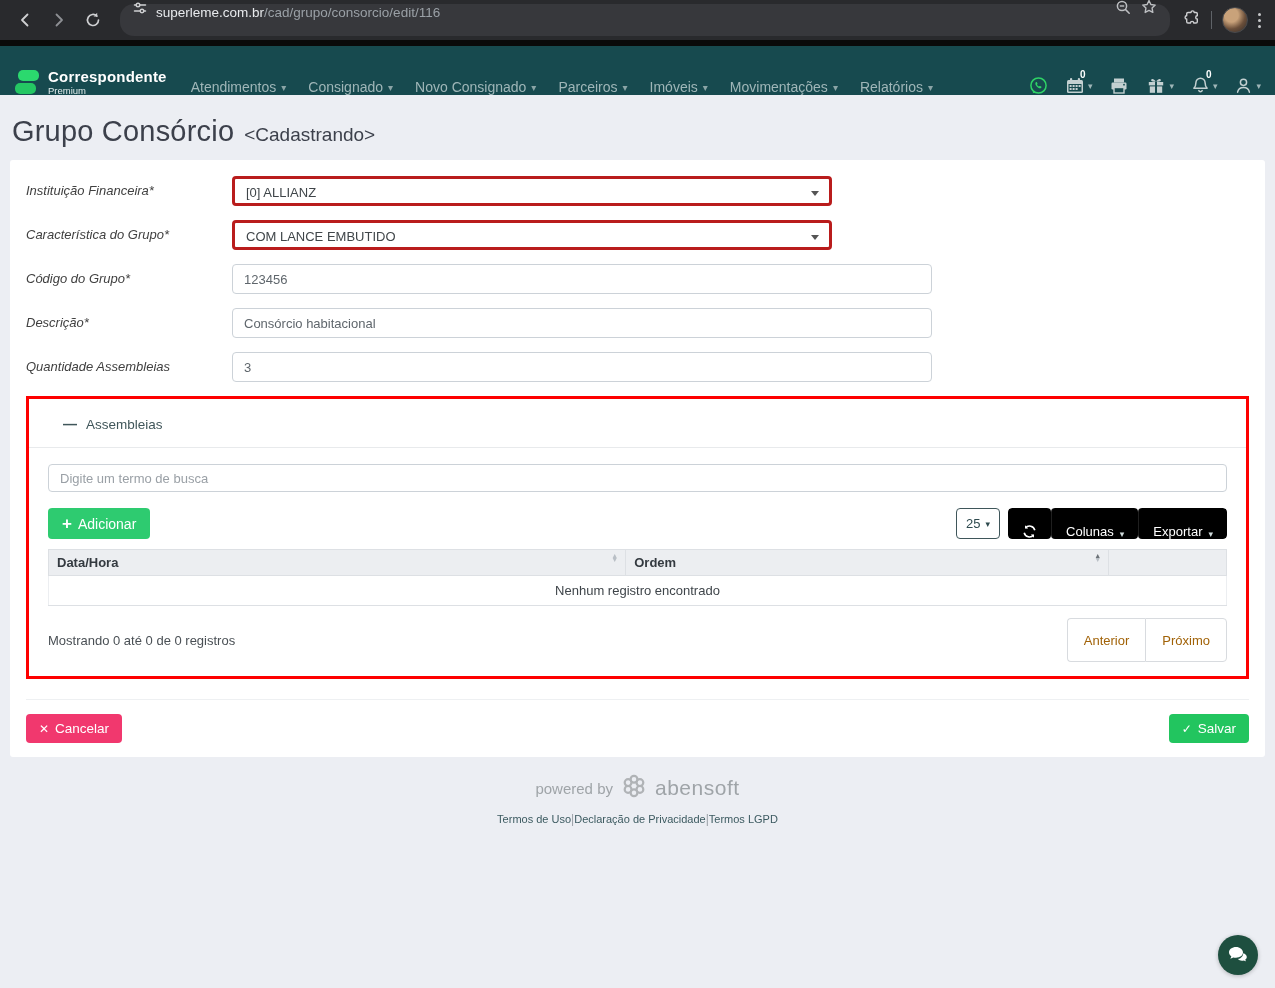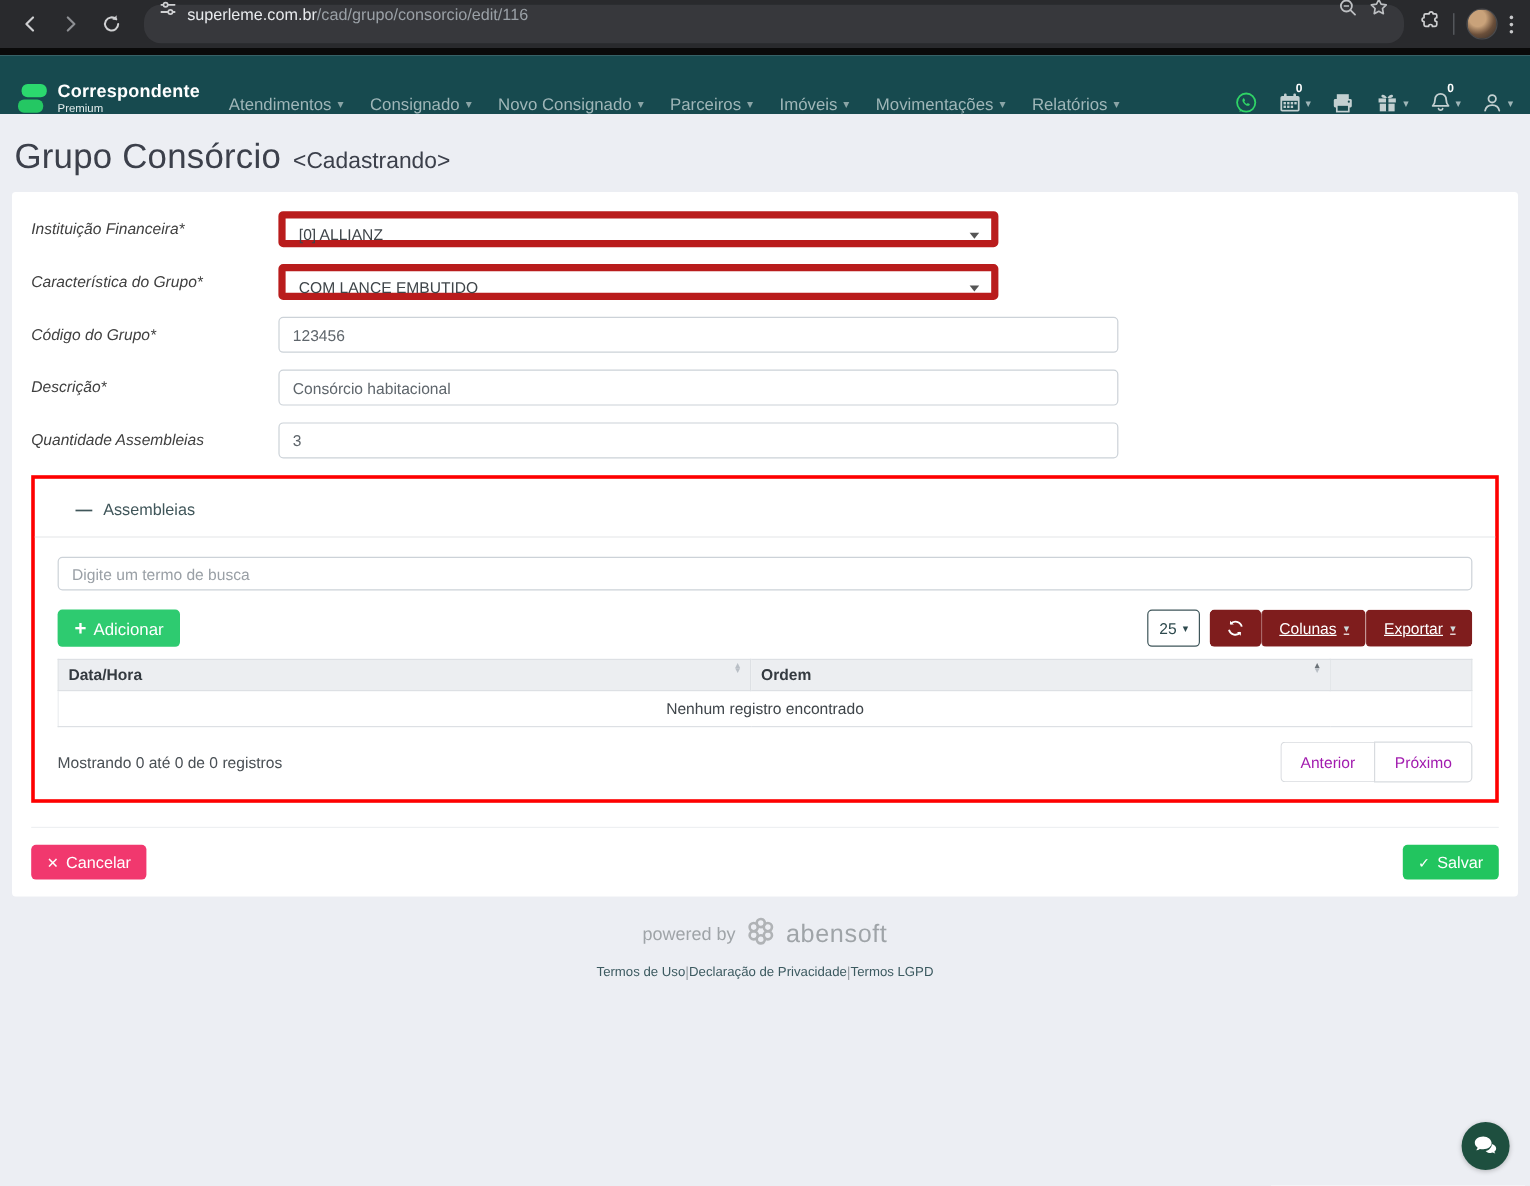--- a/index.html
+++ b/index.html
@@ -79,21 +79,21 @@
   .card {
     position:relative;
     margin:0 10px; background:#ffffff; border-radius:3px;
     padding:16px 16px 14px 16px;
   }
 
   .form-row { display:flex; margin-bottom:14px; }
   .form-label { width:206px; flex:0 0 auto; font-size:13px; color:#404040; padding-top:7px;font-style:italic; }
   .select-box {
     position:relative; width:600px; height:30px;
-    border:6px solid #b91c1c; border-radius:4px; background:#fff;
+    border:3px solid #b91c1c; border-radius:4px; background:#fff;
     font-size:13px; color:#3f4549; line-height:28px; padding:0 26px 0 11px;
     cursor:pointer;
   }
   .select-box::after {
     content:""; position:absolute; right:10px; top:12px;
     border-left:4px solid transparent; border-right:4px solid transparent;
     border-top:5px solid #555;
   }
   .text-input {
     width:700px; height:30px; border:1px solid #ccd2d8; border-radius:4px;
@@ -126,24 +126,23 @@
   }
   .btn-add .plus { font-size:17px; font-weight:bold; line-height:1; }
   .toolbar-right { display:flex; align-items:stretch; gap:8px; }
   .btn-pagesize {
     background:#fff; border:1px solid #3f565a; color:#2e4a4e; font-size:13px;
     height:31px; padding:0 9px; display:flex; align-items:center; gap:5px; border-radius:4px;
   }
   .btn-pagesize .caret { font-size:9px; }
   .dark-group { display:flex; border-radius:4px; overflow:hidden; }
   .btn-dark {
-    background:#7f1d1d; color:#fff; font-size:13px; height:31px;
-    display:flex; align-items:center; gap:6px; padding:0 14px;
+    background:#000000; color:#fff; font-size:13px; height:31px;
+    display:flex; align-items:flex-end; gap:6px; padding:0 14px;
     border-left:1px solid rgba(255,255,255,.12);
-    text-decoration:underline;
   }
   .btn-dark:first-child { border-left:none; }
   .btn-dark .caret { font-size:9px; color:#cfdadb; }
   .btn-dark svg { display:block; }
 
   table.grid { width:100%; border-collapse:collapse; margin-top:10px; font-size:13px; }
   table.grid th {
     background:#eceef1; border:1px solid #dde0e4; border-left:none; border-right:1px solid #dde0e4;
     text-align:left; color:#343a40; font-weight:bold; padding:5px 8px; height:25px;
     position:relative;
@@ -157,22 +156,22 @@
   .sort span { font-size:7px; color:#b9bfc6; }
   .sort.active span.up { color:#6b7278; }
   .col-datahora { width:49%; }
   .col-ordem { width:41%; }
   .col-extra { width:10%; }
 
   .grid-footer { display:flex; justify-content:space-between; align-items:center; margin-top:12px; }
   .summary { font-size:13px; color:#4a5055; }
   .pager { display:flex; }
   .pager .pg {
-    background:#fff; border:1px solid #d8dbdf; color:#a21caf; font-size:13px;
-    height:34px; padding:0 16px; display:flex; align-items:center; cursor:pointer;
+    background:#fff; border:1px solid #d8dbdf; color:#a16207; font-size:13px;
+    height:44px; padding:0 16px; display:flex; align-items:center; cursor:pointer;
   }
   .pager .pg:first-child { border-radius:4px 0 0 4px; border-right:none; }
   .pager .pg:last-child { border-radius:0 4px 4px 0; }
 
   
   .actions {
     display:flex; justify-content:space-between; align-items:center;
     border-top:1px solid #eef0f2; margin-top:20px; padding-top:14px;
   }
   .btn-cancel {

